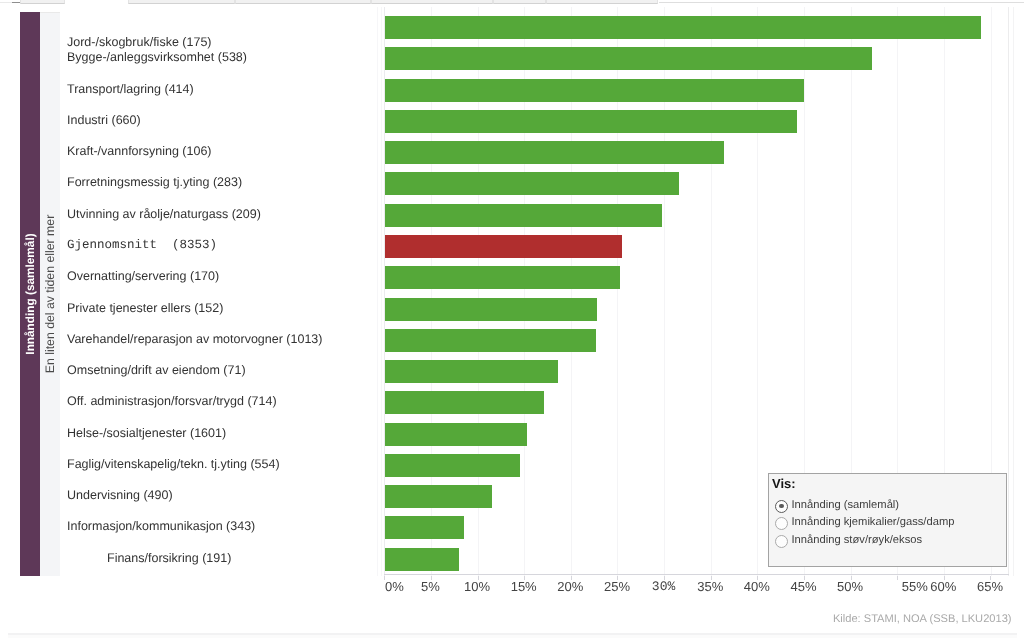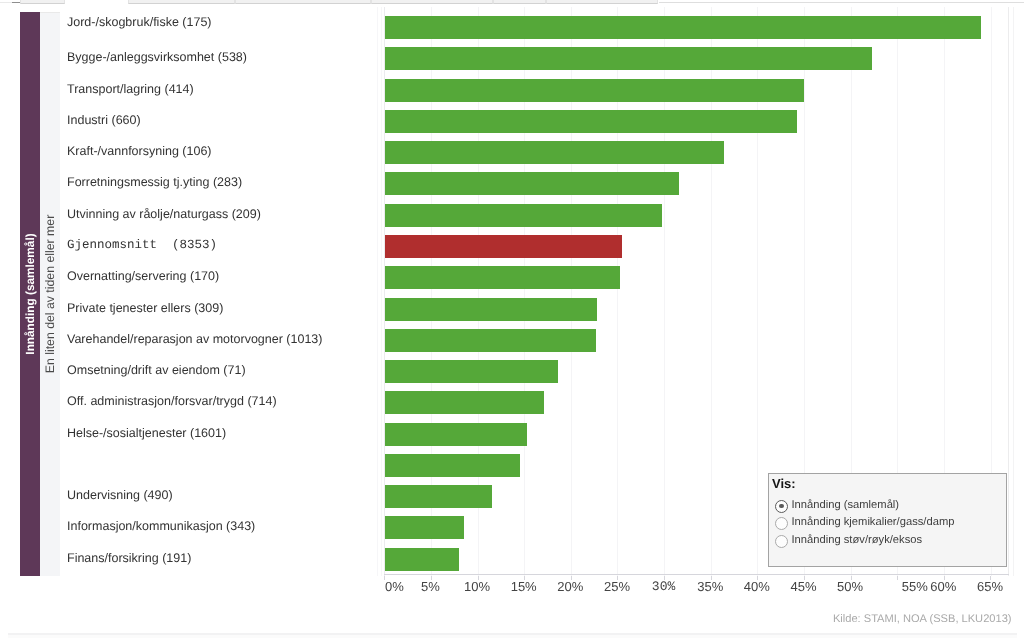--- a/index.html
+++ b/index.html
@@ -121,37 +121,38 @@
   </div>
   <div id="subrail">
     <span class="rtxt">En liten del av tiden eller mer</span>
   </div>
 
   <div id="sep3"></div>
   <div id="toprule"></div>
   <div id="toprule2"></div>
   <div id="plot">
     <div id="labels">
-        <div class="lbl" style="top: 8px;">Jord-/skogbruk/fiske (175)</div>
+        <div class="lbl" style="top: 28px;">Jord-/skogbruk/fiske (175)</div>
         <div class="lbl" style="top: 43.28px;">Bygge-/anleggsvirksomhet (538)</div>
         <div class="lbl" style="top: 74.56px;">Transport/lagring (414)</div>
         <div class="lbl" style="top: 105.84px;">Industri (660)</div>
         <div class="lbl" style="top: 137.12px;">Kraft-/vannforsyning (106)</div>
         <div class="lbl" style="top: 168.4px;">Forretningsmessig tj.yting (283)</div>
         <div class="lbl" style="top: 199.68px;">Utvinning av råolje/naturgass (209)</div>
         <div class="lbl" style="top: 230.96px; font-family: Liberation Mono, monospace;">Gjennomsnitt  (8353)</div>
         <div class="lbl" style="top: 262.24px;">Overnatting/servering (170)</div>
-        <div class="lbl" style="top: 293.52px;">Private tjenester ellers (309)</div>
+        <div class="lbl" style="top: 293.52px;">Private tjenester ellers (152)</div>
         <div class="lbl" style="top: 324.8px;">Varehandel/reparasjon av motorvogner (1013)</div>
         <div class="lbl" style="top: 356.08px;">Omsetning/drift av eiendom (71)</div>
         <div class="lbl" style="top: 387.36px;">Off. administrasjon/forsvar/trygd (714)</div>
         <div class="lbl" style="top: 418.64px;">Helse-/sosialtjenester (1601)</div>
+        <div class="lbl" style="top: 449.92px;">Faglig/vitenskapelig/tekn. tj.yting (554)</div>
         <div class="lbl" style="top: 481.2px;">Undervisning (490)</div>
         <div class="lbl" style="top: 512.48px;">Informasjon/kommunikasjon (343)</div>
-        <div class="lbl" style="top: 543.76px;">Finans/forsikring (191)</div>
+        <div class="lbl" style="top: 543.76px; margin-left: 40px;">Finans/forsikring (191)</div>
       </div>
     <div id="sep1"></div>
     <div id="sep2"></div>
     <div id="bars">
       <div id="grid">
           <div class="gl gl0" style="left: 0px;"></div>
           <div class="gl" style="left: 46.63px;"></div>
           <div class="gl" style="left: 93.26px;"></div>
           <div class="gl" style="left: 139.89px;"></div>
           <div class="gl" style="left: 186.52px;"></div>

